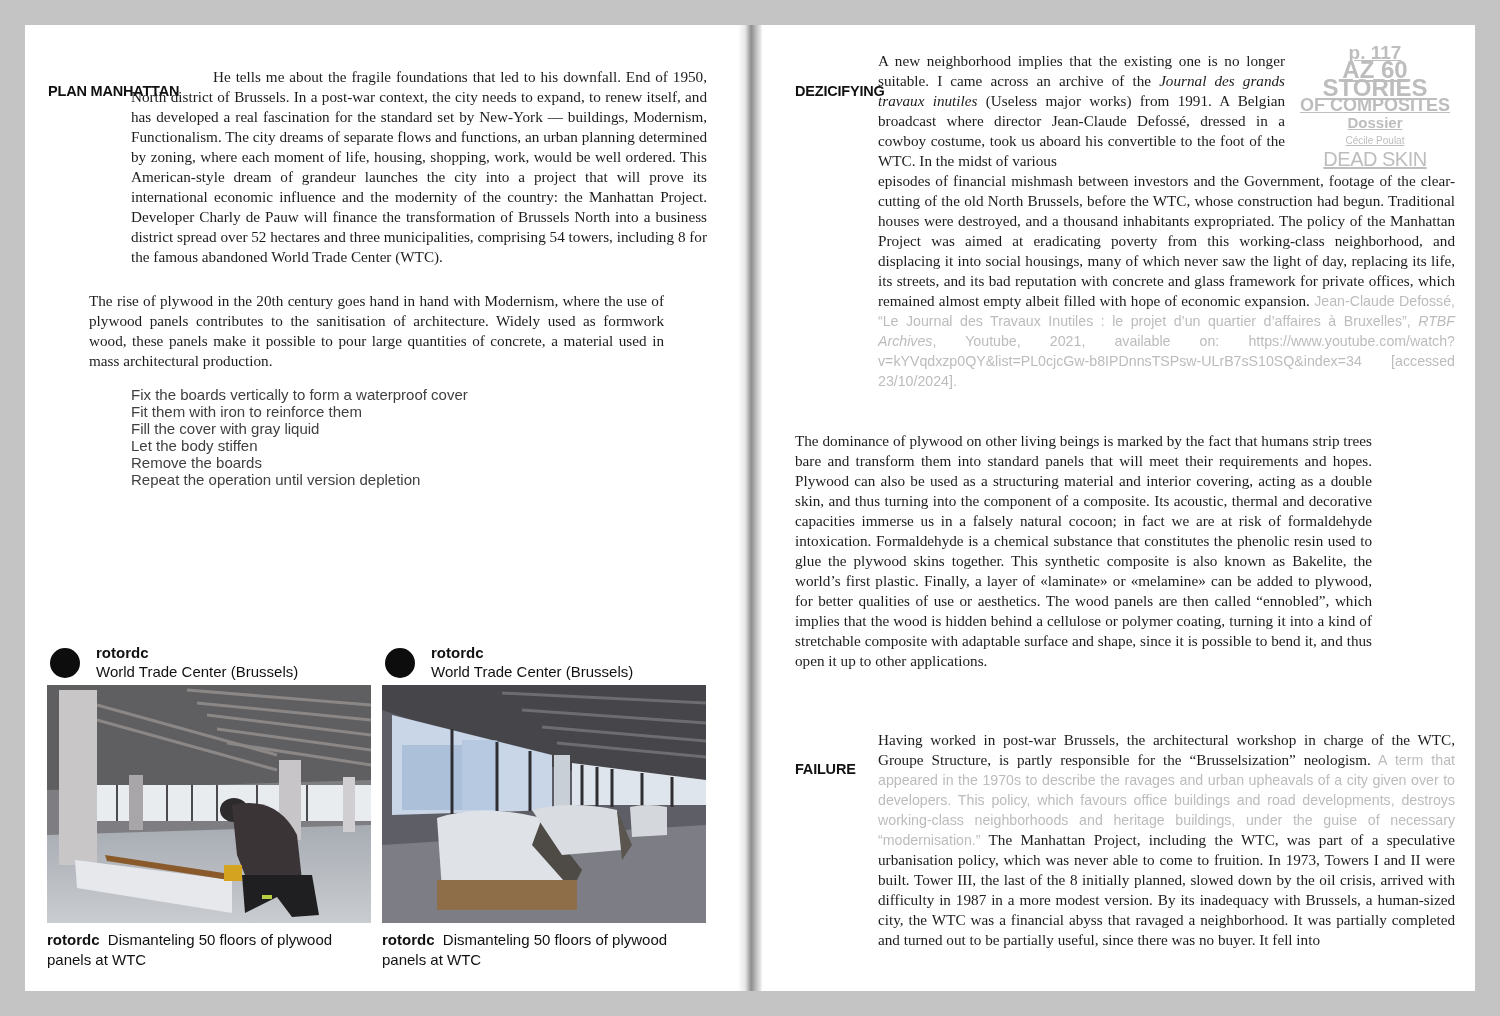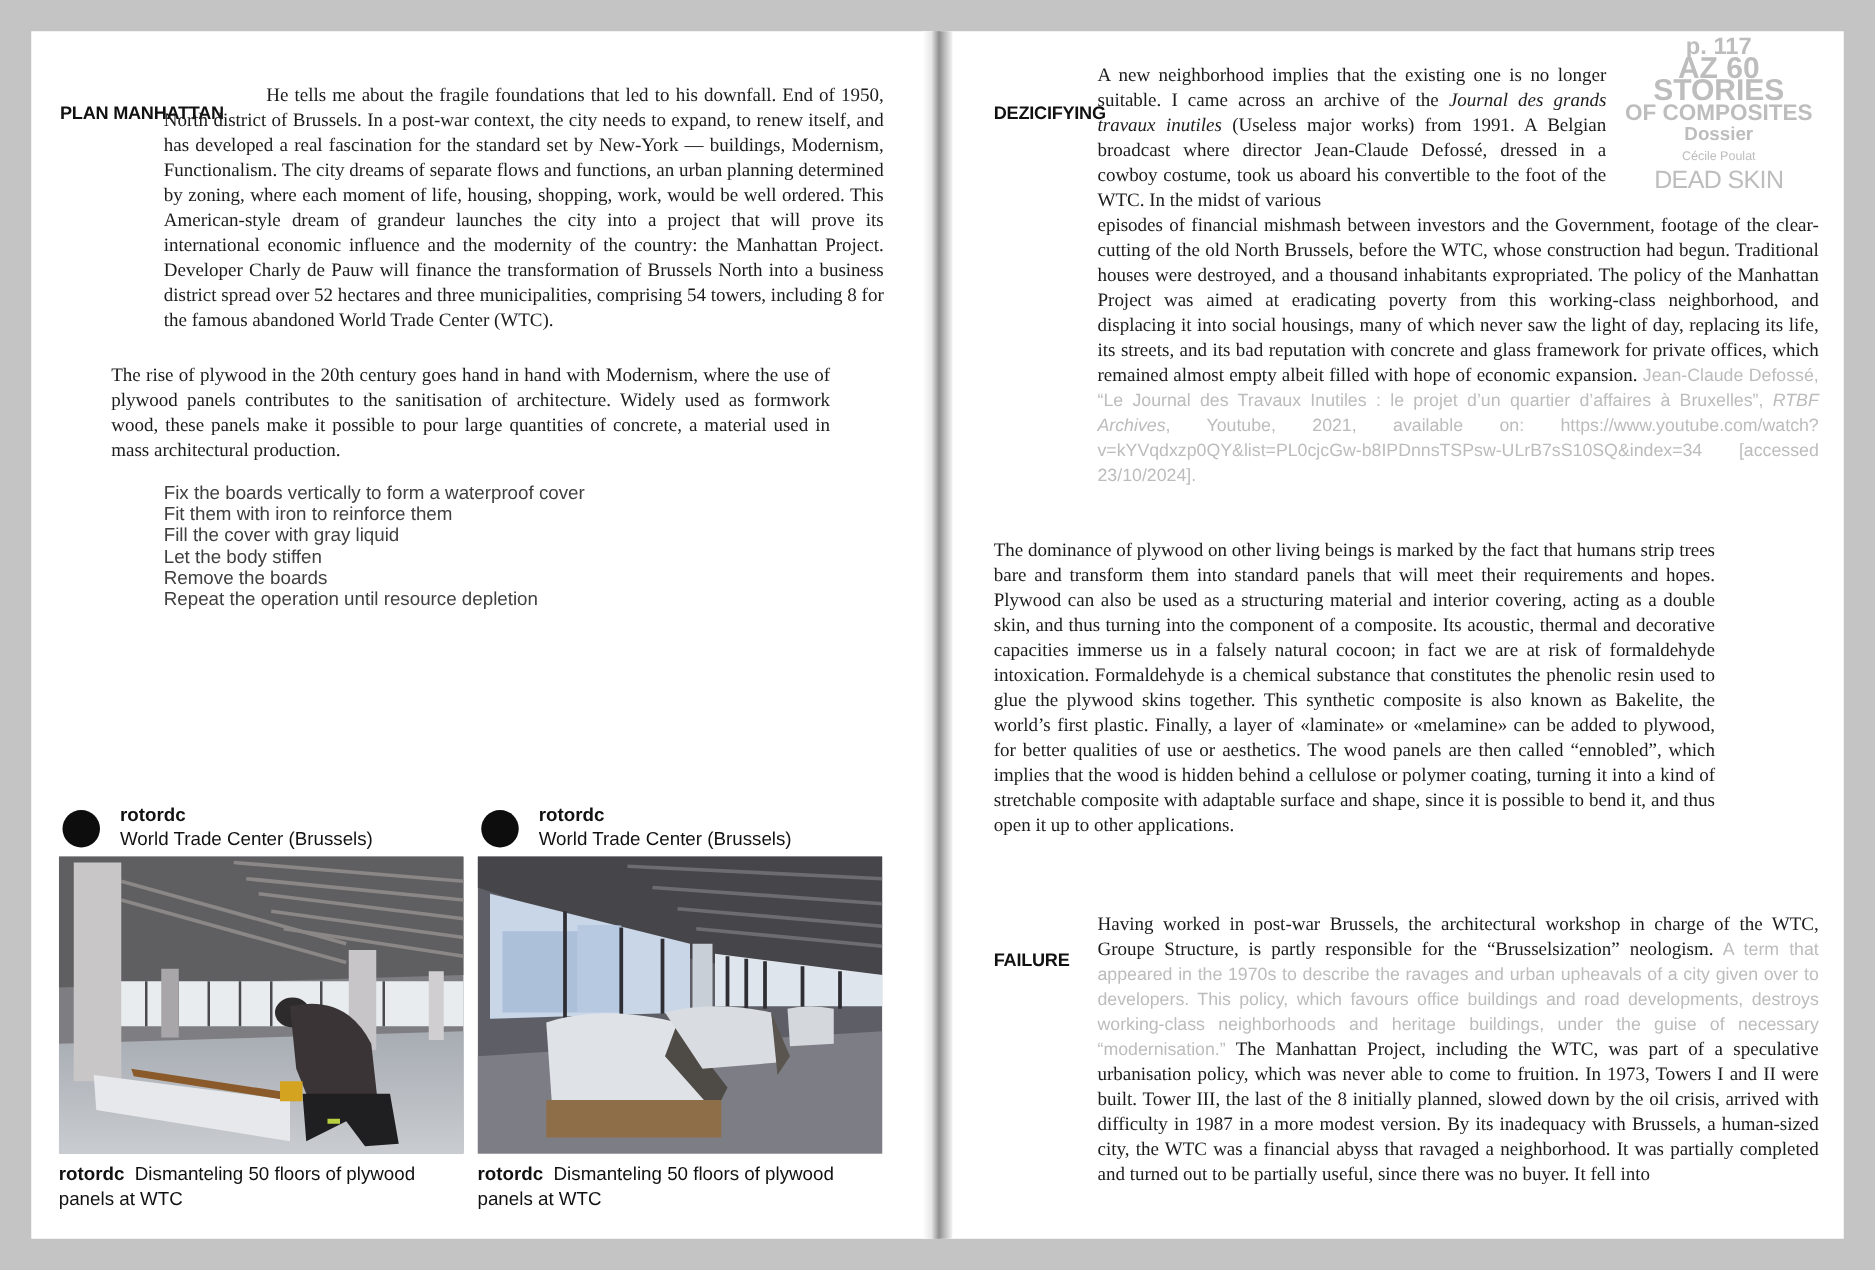--- a/index.html
+++ b/index.html
@@ -33,21 +33,21 @@
   .post-meta { margin-left: 16px; font-family: "Liberation Sans", "DejaVu Sans", sans-serif; font-size: 15px; line-height: 19px; color: #111; }
   .post-user { font-weight: bold; }
   .photo { position: absolute; top: 685px; width: 324px; height: 238px; overflow: hidden; }
   .caption { position: absolute; top: 930px; width: 330px; font-family: "Liberation Sans", "DejaVu Sans", sans-serif; font-size: 15px; line-height: 20px; color: #111; }
   .caption b { font-weight: bold; }
 
   
   #dez-label { left: 795px; top: 53px; }
   #dez-top { left: 878px; top: 51px; width: 407px; }
   #dez-rest { left: 878px; top: 171px; width: 577px; }
-  #side-box { position: absolute; left: 1298px; top: 29px; width: 154px; text-align: center; font-family: "Liberation Sans", "DejaVu Sans", sans-serif; color: #bdbdbd; }
+  #side-box { position: absolute; left: 1298px; top: 44px; width: 154px; text-align: center; font-family: "Liberation Sans", "DejaVu Sans", sans-serif; color: #bdbdbd; text-decoration: underline; }
   #side-box .page-no { font-weight: bold; font-size: 19px; line-height: 17px; }
   #side-box .title1 { font-weight: bold; font-size: 24px; line-height: 18px; }
   #side-box .title1 span.az { font-weight: 900; }
   #side-box .title2 { font-weight: bold; font-size: 18px; line-height: 17px; }
   #side-box .dossier { font-weight: bold; font-size: 15px; line-height: 17px; }
   #side-box .author { font-size: 10px; line-height: 20px; }
   #side-box .project { font-size: 20px; line-height: 17px; letter-spacing: -0.5px; }
   #dominance { left: 795px; top: 431px; width: 577px; }
   #fail-label { left: 795px; top: 731px; }
   #fail-text { left: 878px; top: 730px; width: 577px; }
@@ -67,21 +67,21 @@
 </div>
 
 <div id="plywood-rise" class="block serif">The rise of plywood in the 20th century goes hand in hand with Modernism, where the use of plywood panels contributes to the sanitisation of architecture. Widely used as formwork wood, these panels make it possible to pour large quantities of concrete, a material used in mass architectural production.</div>
 
 <div id="steps">
   <div>Fix the boards vertically to form a waterproof cover</div>
   <div>Fit them with iron to reinforce them</div>
   <div>Fill the cover with gray liquid</div>
   <div>Let the body stiffen</div>
   <div>Remove the boards</div>
-  <div>Repeat the operation until resource depletion</div>
+  <div>Repeat the operation until version depletion</div>
 </div>
 
 <div class="post-head" style="left:50px; top:643px;">
   <div class="post-avatar"></div>
   <div class="post-meta">
     <div class="post-user">rotordc</div>
     <div>World Trade Center (Brussels)</div>
   </div>
 </div>
 <div class="photo" style="left:47px;">

